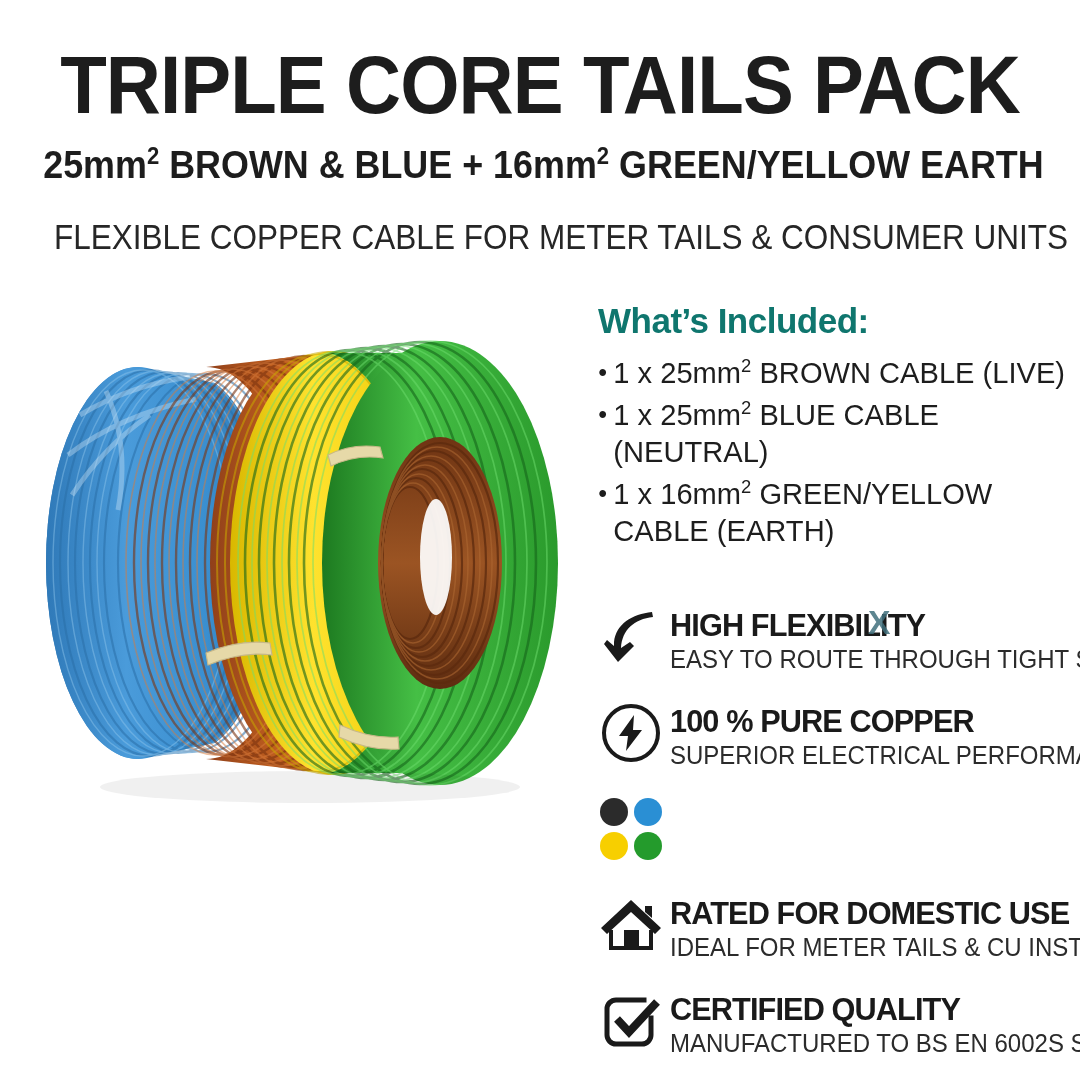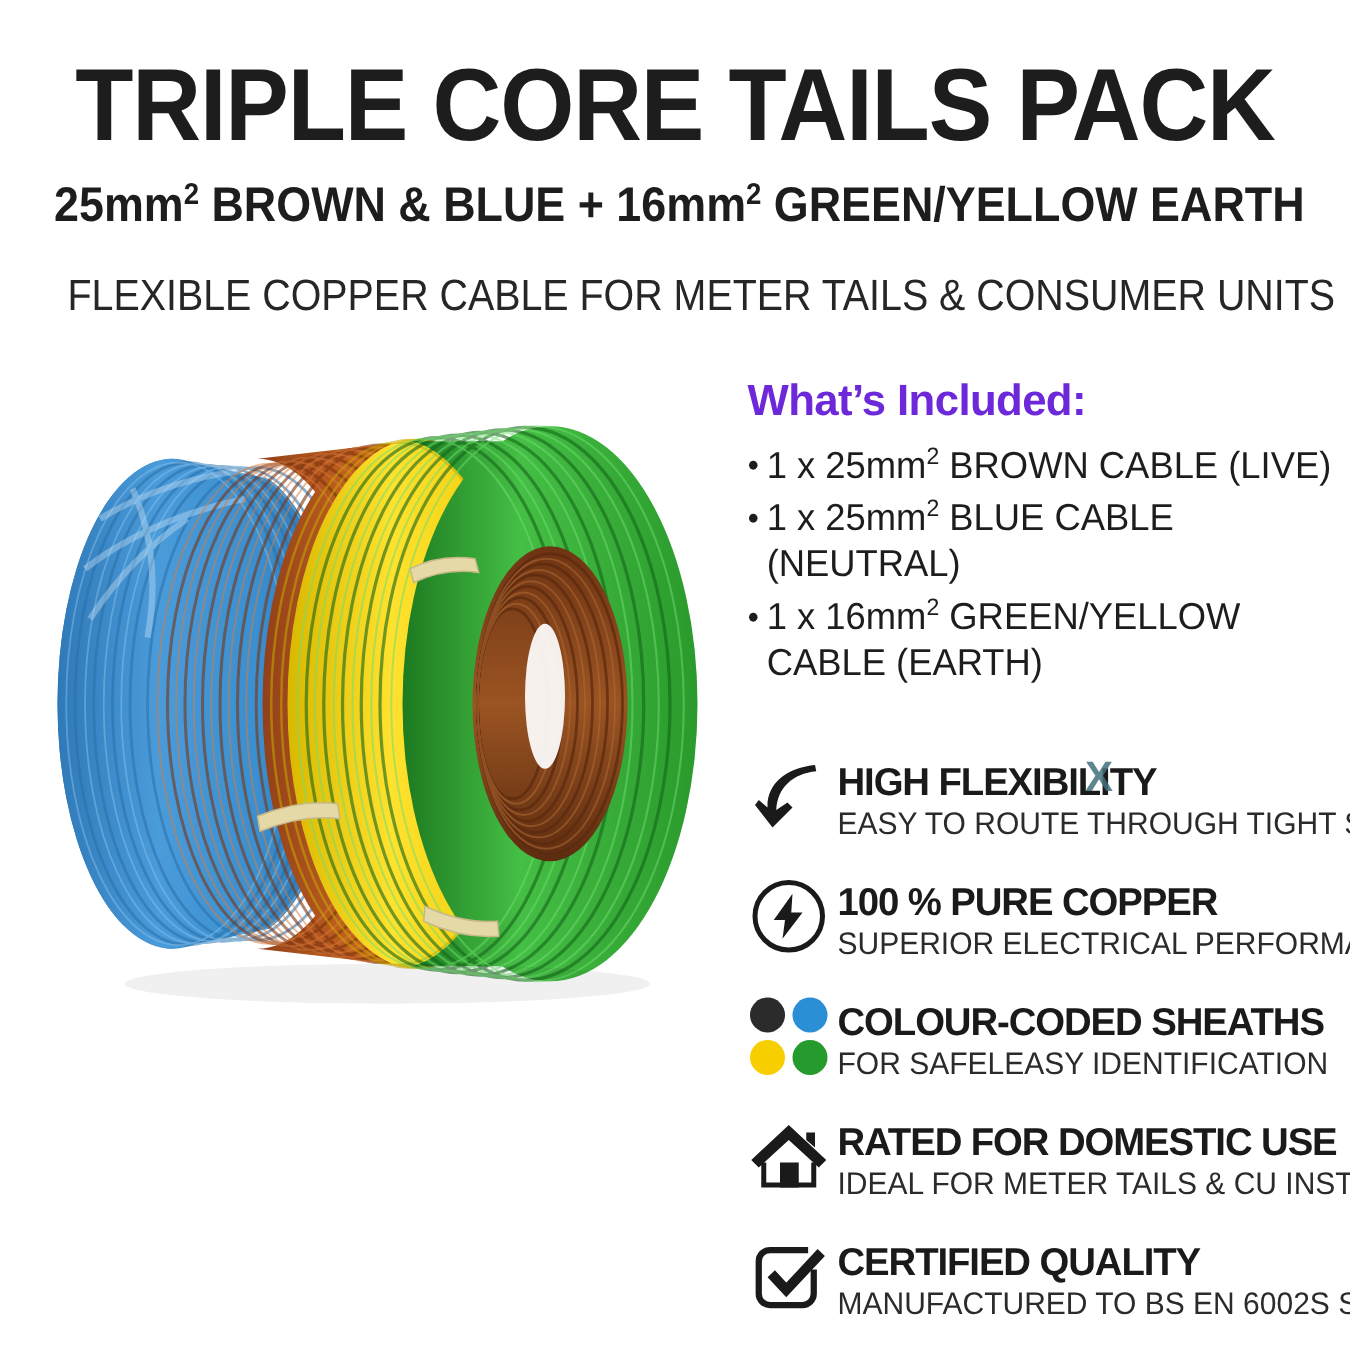--- a/index.html
+++ b/index.html
@@ -56,21 +56,21 @@
   #coil-svg{ display:block; }
 
   
   #included{ position:absolute; left:592px; top:300px; width:488px; }
   .included-head{
     font-family:"Liberation Sans",sans-serif;
     font-weight:bold;
     font-size:35px;
     line-height:42px;
     letter-spacing:-0.5px;
-    color:#6d28d9;
+    color:#0f766e;
     margin-left:6px;
   }
   .inc-list{ margin-top:12px; }
   .inc-item{
     display:flex;
     align-items:flex-start;
     font-family:"Liberation Sans Narrow","Liberation Sans",sans-serif;
     font-size:30px;
     line-height:37px;
     color:#1d1d1d;
@@ -353,24 +353,20 @@
 
   <div class="feat">
     <div class="feat-icon">
       <div class="dots">
         <div class="dot" style="background:#2b2b2b"></div>
         <div class="dot" style="background:#2a8fd4"></div>
         <div class="dot" style="background:#f7cf00"></div>
         <div class="dot" style="background:#249b2c"></div>
       </div>
     </div>
-    <div class="feat-text">
-      <div class="feat-title">COLOUR-CODED SHEATHS</div>
-      <div class="feat-sub">FOR SAFELEASY IDENTIFICATION</div>
-    </div>
   </div>
 
   <div class="feat">
     <div class="feat-icon">
       <svg width="64" height="58" viewBox="0 0 64 58" xmlns="http://www.w3.org/2000/svg">
         <path d="M32 4 L62 32 L56 38 L32 16 L8 38 L2 32 Z" fill="#1a1a1a"></path>
         <path d="M46 10 L53 10 L53 22 L46 16 Z" fill="#1a1a1a"></path>
         <path d="M10 34 L10 54 L54 54 L54 34 L50 34 L50 50 L14 50 L14 34 Z" fill="#1a1a1a"></path>
         <rect x="25" y="34" width="15" height="20" fill="#1a1a1a"></rect>
       </svg>

